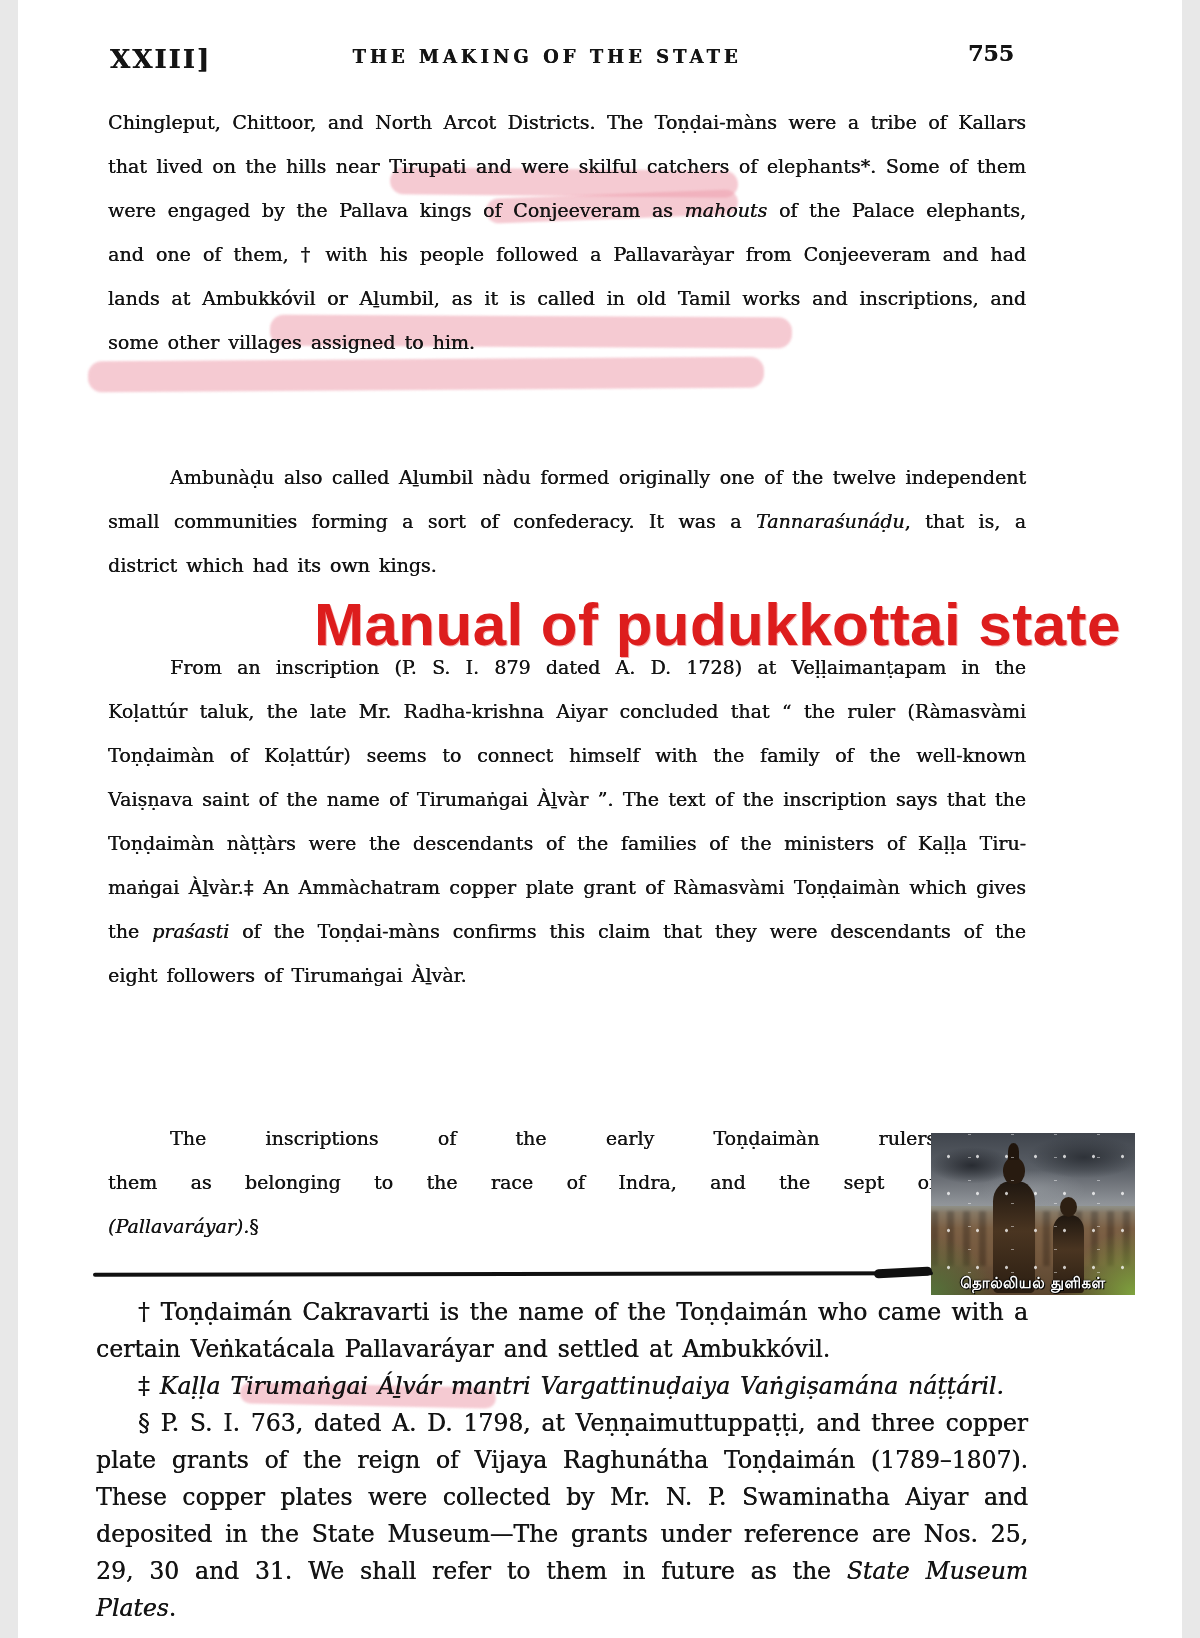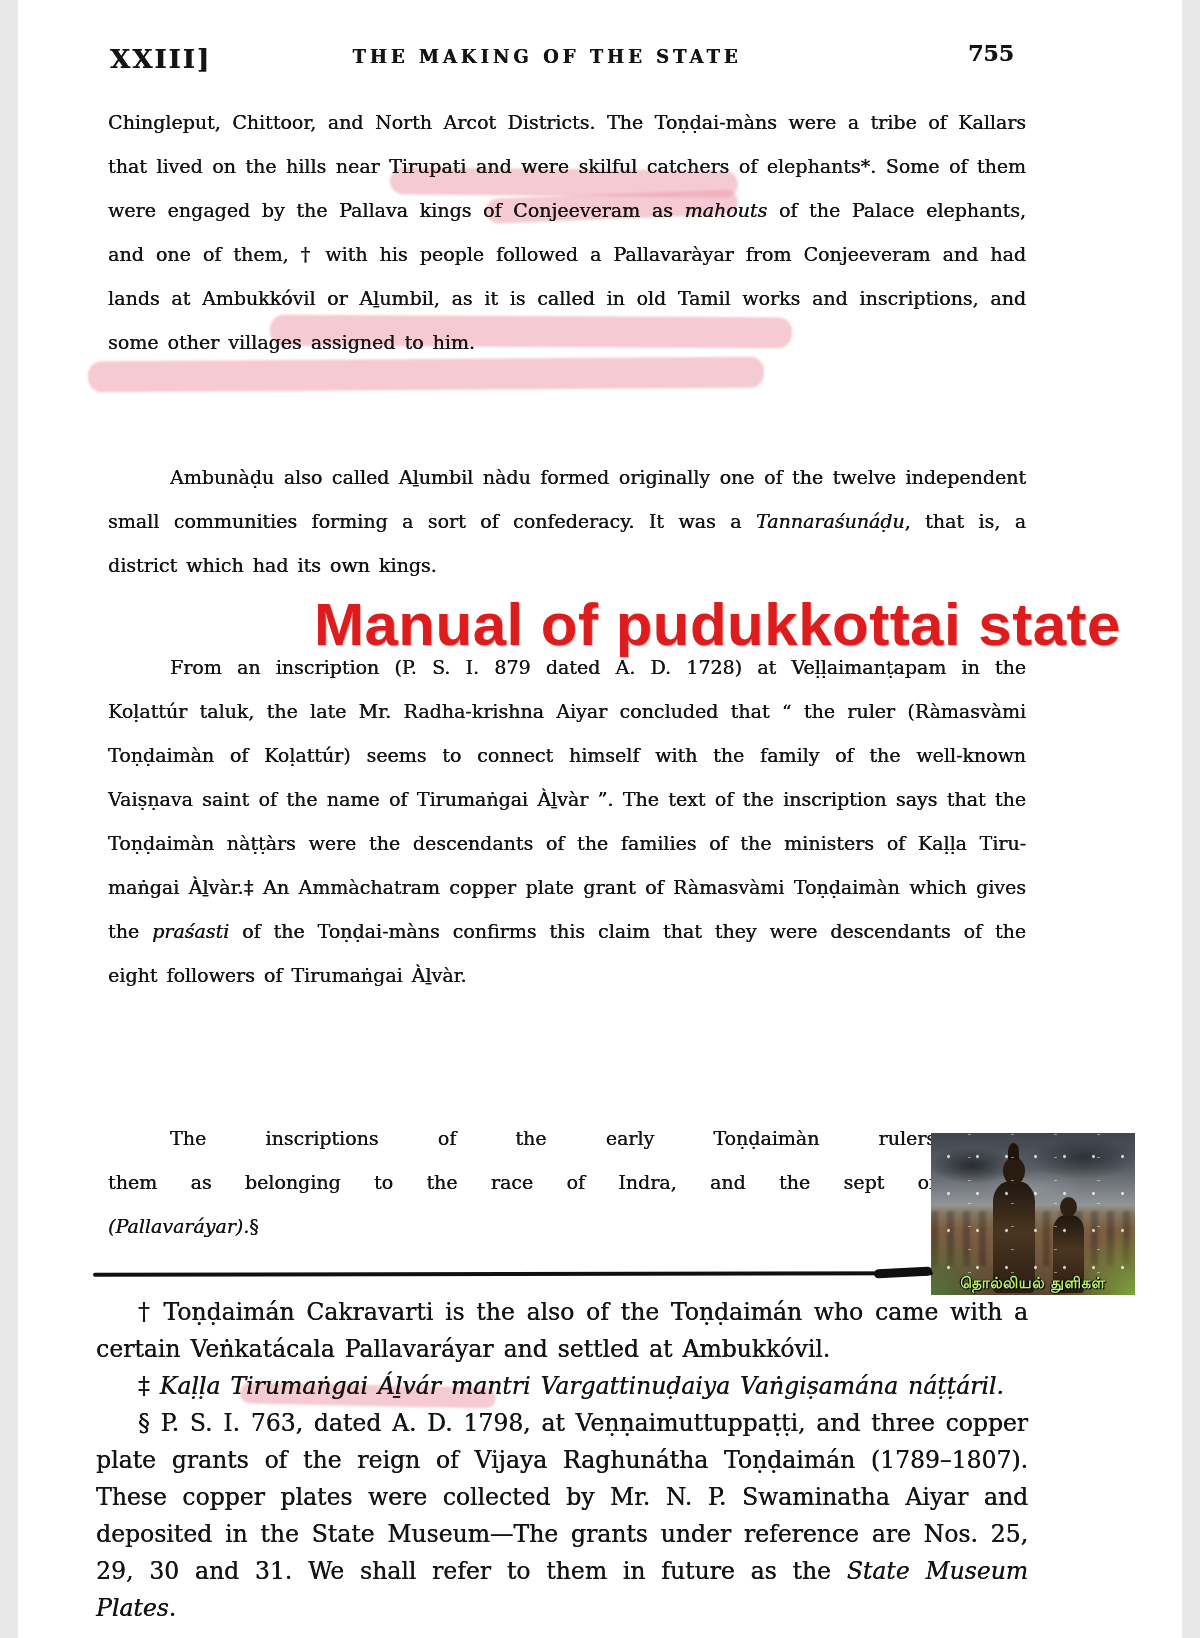--- a/index.html
+++ b/index.html
@@ -66,21 +66,21 @@
       background:#20150c; border-radius:50% 50% 10% 10%; }
   .statue.s2 { left:122px; top:82px; width:31px; height:78px; border-radius:42% 42% 10% 10% / 20% 20% 5% 5%; }
   .statue.s2::before { content:""; position:absolute; top:-18px; left:7px; width:17px; height:20px;
       background:#2d1f12; border-radius:50%; }
   .photo .rain { position:absolute; left:0; top:0; right:0; bottom:0;
     background-image:
       radial-gradient(rgba(255,255,255,0.75) 1px, rgba(255,255,255,0) 1.7px),
       radial-gradient(rgba(255,255,255,0.45) 1px, rgba(255,255,255,0) 1.7px);
     background-size:29px 37px, 43px 23px; background-position:3px 5px, 17px 13px; }
   .photo-cap { position:absolute; left:0; right:0; bottom:1px; text-align:center;
-    font-family:"DejaVu Sans", sans-serif; font-weight:bold; font-size:15px; color:#bef264;
+    font-family:"DejaVu Sans", sans-serif; font-weight:bold; font-size:15px; color:#ffffff;
     text-shadow:0 0 2px #000, 1px 1px 0 #000, -1px 0 0 #000; letter-spacing:0.5px; }
 
   
   .rule  { position:absolute; left:75px;  top:1272px; width:840px; height:4px;  background:#101010; border-radius:2px; transform:rotate(-0.1deg); }
   .rule2 { position:absolute; left:856px; top:1268px; width:58px;  height:9px;  background:#101010; border-radius:5px; transform:rotate(-3deg); }
 
   
   .fnotes { position:absolute; left:78px; top:1294px; width:932px;
             font-size:23.5px; line-height:37px; text-align:justify; word-spacing:2.5px; }
   .fnotes p { margin:0; text-indent:42px; }
@@ -126,18 +126,18 @@
     <div class="statue s1"></div>
     <div class="statue s2"></div>
     <div class="rain"></div>
     <div class="photo-cap">தொல்லியல் துளிகள்</div>
   </div>
 
   <div class="rule"></div>
   <div class="rule2"></div>
 
   <div class="fnotes ink">
-    <p>† Toṇḍaimán Cakravarti is the also of the Toṇḍaimán who came with a certain Veṅkatácala Pallavaráyar and settled at Ambukkóvil.</p>
+    <p>† Toṇḍaimán Cakravarti is the name of the Toṇḍaimán who came with a certain Veṅkatácala Pallavaráyar and settled at Ambukkóvil.</p>
     <p><span>‡ </span><i>Kaḷḷa Tirumaṅgai Áḻvár mantri Vargattinuḍaiya Vaṅgiṣamána náṭṭáril.</i></p>
     <p><span>§ P. S. I. 763, dated A. D. 1798, at Veṇṇaimuttuppaṭṭi, and three copper plate grants of the reign of Vijaya Raghunátha Toṇḍaimán (1789–1807).  These copper plates were collected by Mr. N. P. Swaminatha Aiyar and deposited in the State Museum—The grants under reference are Nos. 25, 29, 30 and 31.   We shall refer to them in future as the </span><i>State Museum Plates</i><span>.</span></p>
   </div>
 
 </div>
 
 </body></html>

